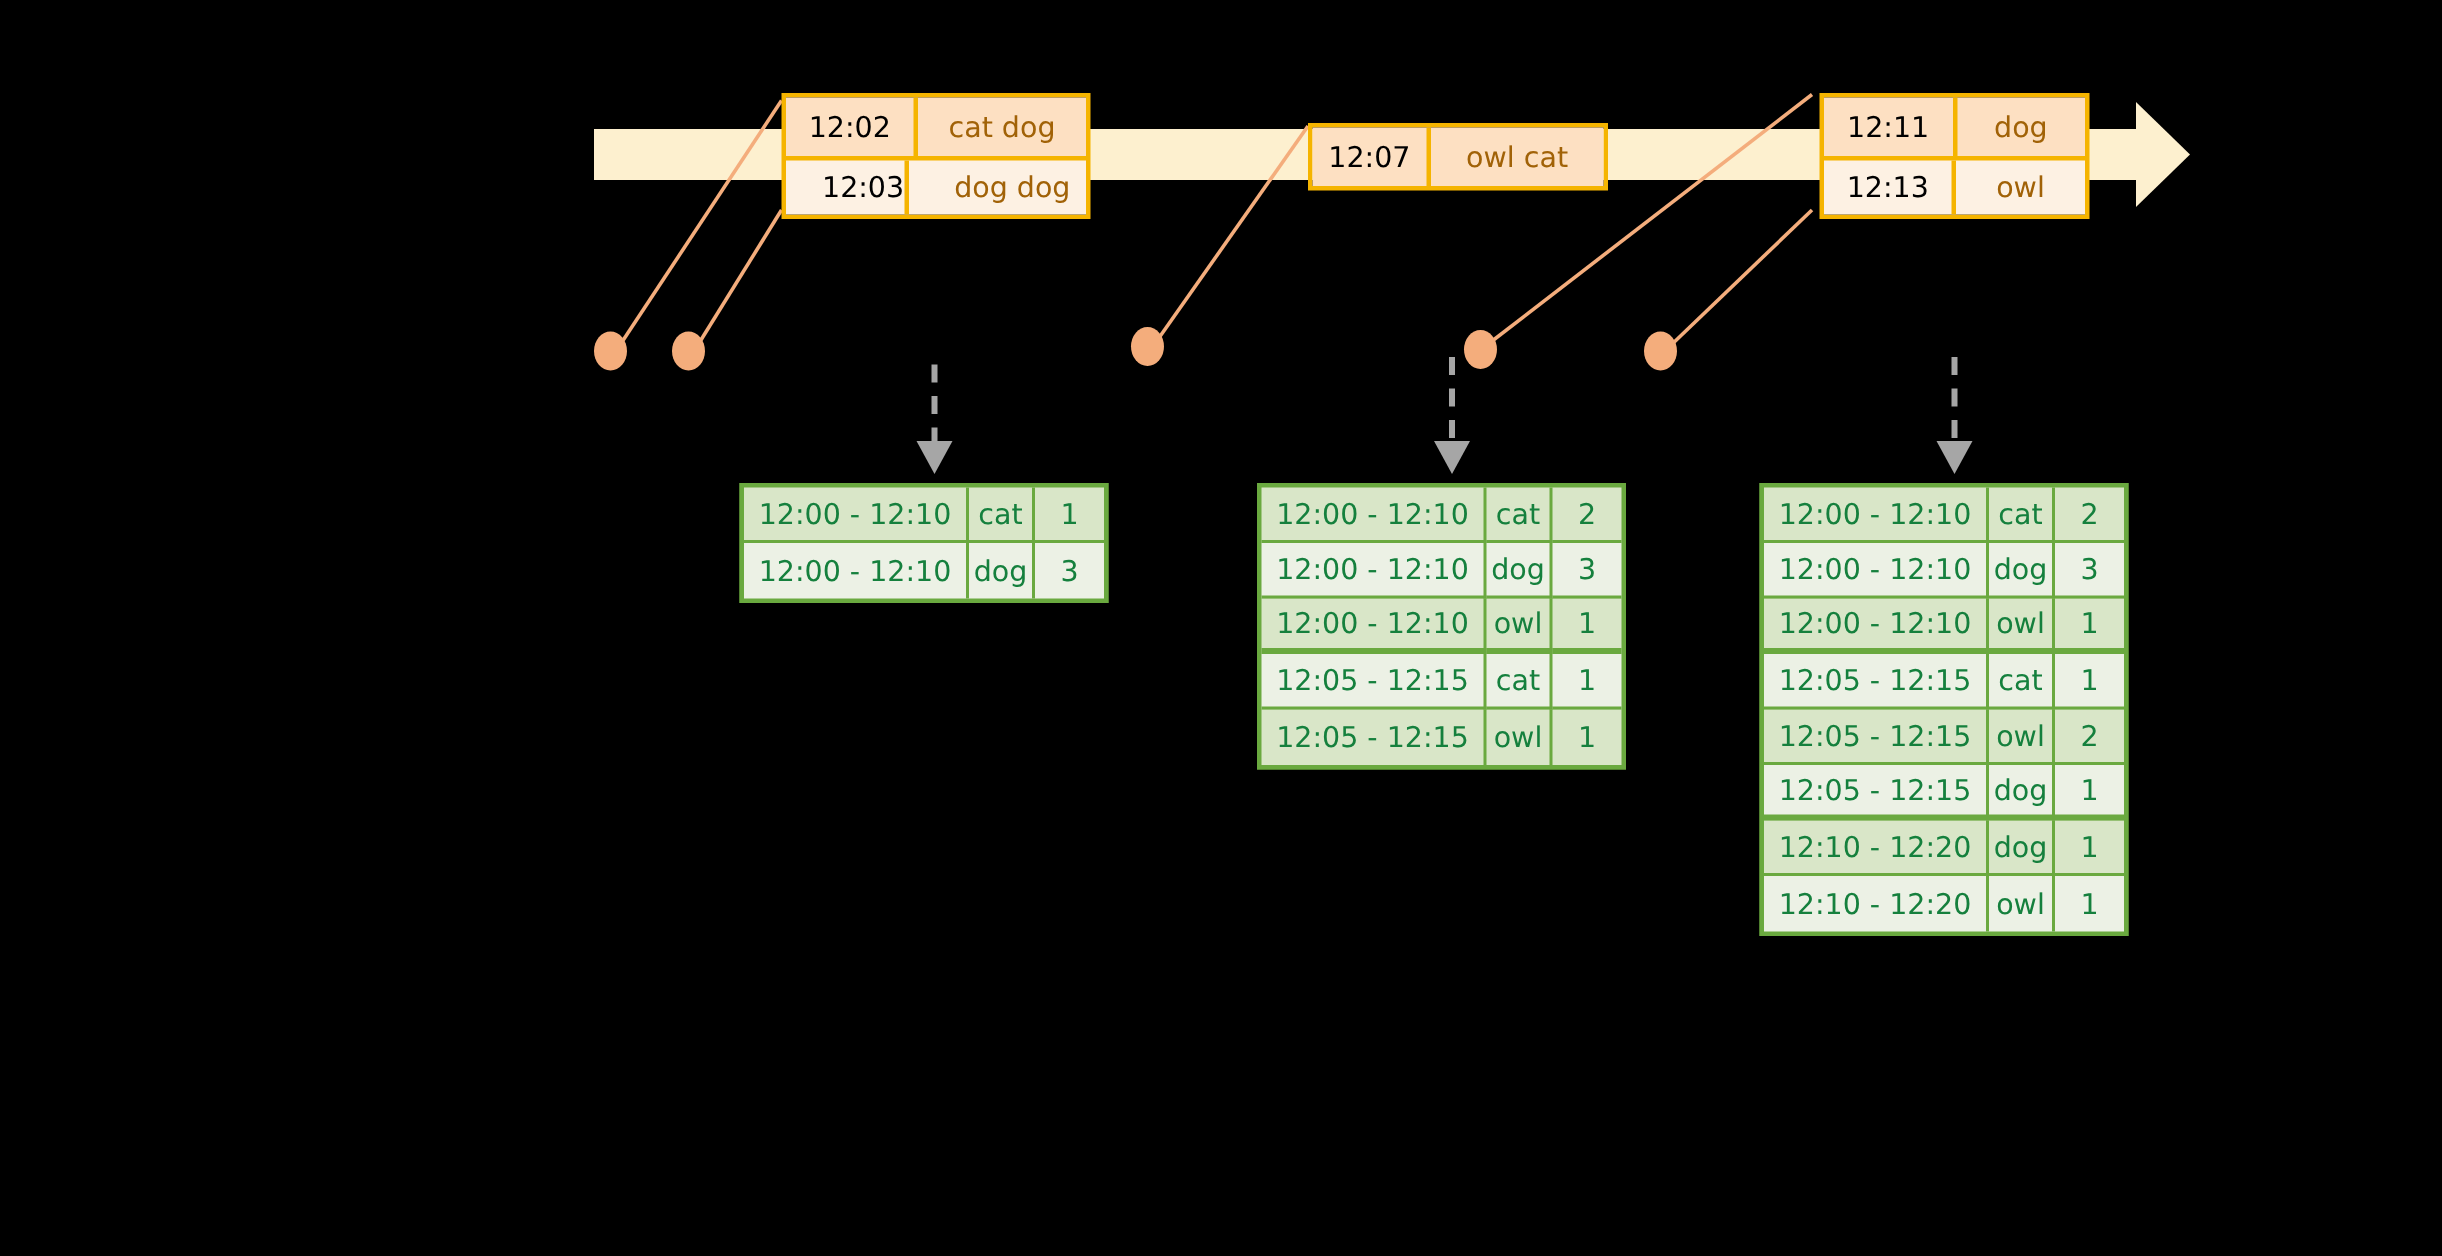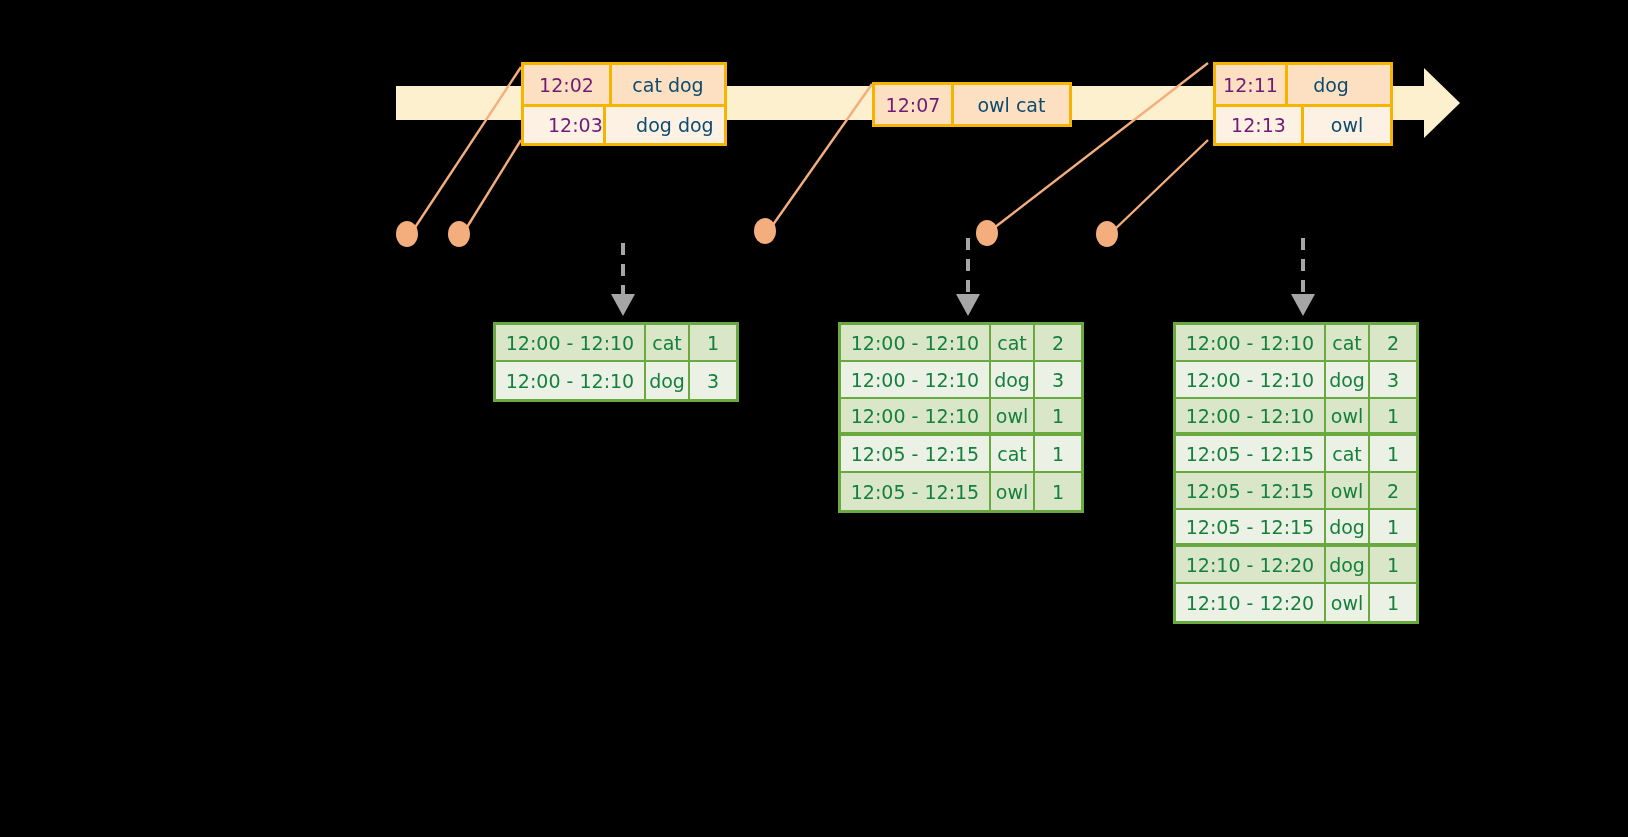--- a/index.html
+++ b/index.html
@@ -8,23 +8,23 @@
   svg.layer{position:absolute;left:0;top:0;width:1628px;height:837px;pointer-events:none;}
 
   
   .evt-group{position:absolute;border:3px solid #f5b400;box-sizing:border-box;}
   .evt-row{display:flex;height:39px;box-sizing:border-box;}
   .evt-row + .evt-row{border-top:3px solid #f5b400;}
   .evt-row.odd{background:#fde0c2;}
   .evt-row.even{background:#fdf1e3;}
   .evt-time{display:flex;align-items:center;justify-content:center;
             border-right:3px solid #f5b400;box-sizing:border-box;
-            font-size:19px;color:#701a75;}
+            font-size:19px;color:#000000;}
   .evt-val{display:flex;align-items:center;justify-content:center;
-           box-sizing:border-box;font-size:19px;color:#0c4a6e;}
+           box-sizing:border-box;font-size:19px;color:#a16207;}
 
   
   .res-table{position:absolute;border:3px solid #6aa93f;box-sizing:border-box;background:#6aa93f;}
   .res-row{display:flex;height:37px;box-sizing:border-box;}
   .res-row.shade{background:#d9e6c8;}
   .res-row.plain{background:#ecf1e5;}
   .res-cell{display:flex;align-items:center;justify-content:center;
             font-size:19px;color:#15803d;box-sizing:border-box;
             border-right:2px solid #6aa93f;border-bottom:2px solid #6aa93f;}
   .res-cell:last-child{border-right:none;}
@@ -87,21 +87,21 @@
 
   <div class="evt-group" style="left:872px;top:82px;width:200px;">
     <div class="evt-row odd">
       <div class="evt-time" style="width:88px;">12:07</div>
       <div class="evt-val" style="width:129px;">owl cat</div>
     </div>
   </div>
 
   <div class="evt-group" style="left:1213px;top:62px;width:180px;">
     <div class="evt-row odd">
-      <div class="evt-time" style="width:72px;">12:11</div>
+      <div class="evt-time" style="width:89px;">12:11</div>
       <div class="evt-val" style="width:86px;">dog</div>
     </div>
     <div class="evt-row even">
       <div class="evt-time" style="width:88px;">12:13</div>
       <div class="evt-val" style="width:86px;">owl</div>
     </div>
   </div>
 
   <div class="res-table" id="res-0" style="left:493px;top:322px;">
       <div class="res-row shade">

